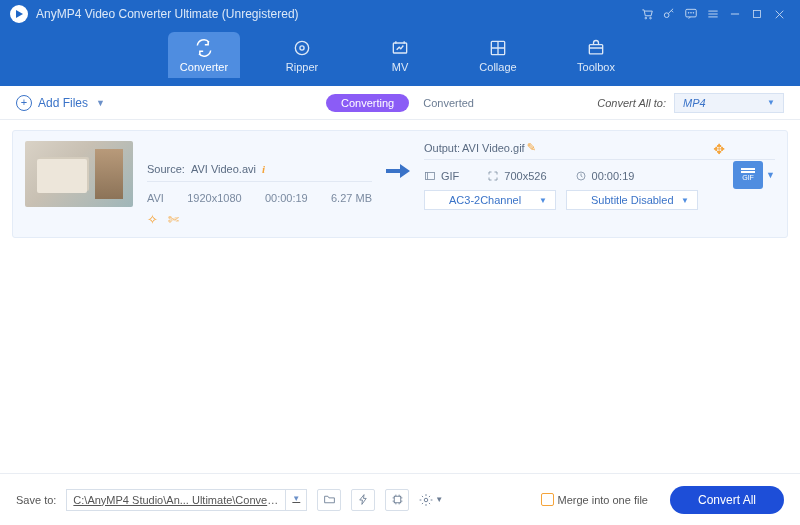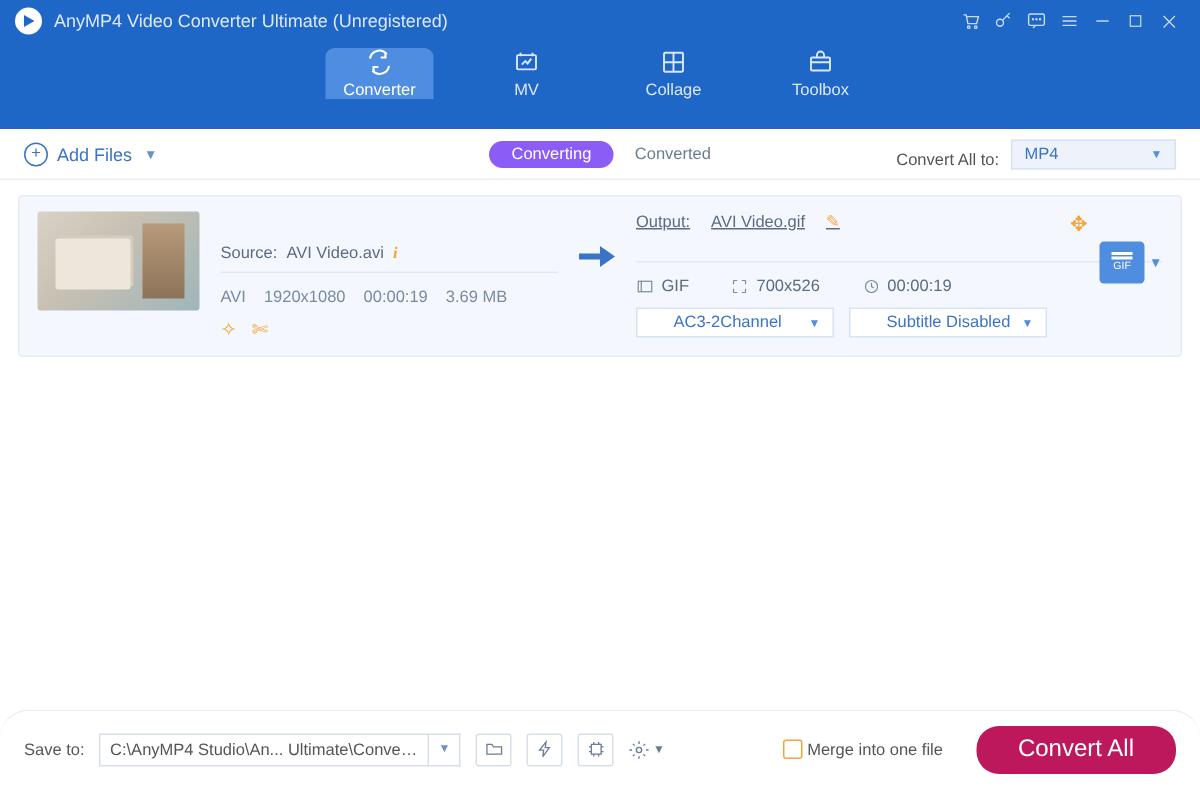--- a/index.html
+++ b/index.html
@@ -4,66 +4,66 @@
 <style>
   * { box-sizing: border-box; margin: 0; padding: 0; font-family: -apple-system, "Segoe UI", Arial, sans-serif; }
   body { width: 800px; height: 525px; background: #fff; overflow: hidden; font-size: 12px; color: #333; }
   .titlebar { height: 28px; background: #1f67c7; display: flex; align-items: center; padding: 0 10px; color: #dce8f7; }
   .titlebar .logo { width: 18px; height: 18px; border-radius: 50%; background: #fff; display:flex; align-items:center; justify-content:center; margin-right:8px;}
   .titlebar .title { font-size: 12px; flex: 0 0 auto; }
   .titlebar .spacer { flex: 1; }
   .tb-icn { width: 22px; height: 22px; display:flex; align-items:center; justify-content:center; cursor:pointer; opacity:.9;}
   .tb-icn svg { stroke:#dce8f7; }
   .navbar { height: 58px; background: #1f67c7; display:flex; justify-content:center; gap: 26px; padding-top:4px;}
-  .nav-item { width: 72px; height: 34px; display:flex; flex-direction:column; align-items:center; justify-content:center; color:#dce8f7; font-size:11px; border-radius:6px 6px 0 0; cursor:pointer; gap:3px;}
+  .nav-item { width: 72px; height: 46px; display:flex; flex-direction:column; align-items:center; justify-content:center; color:#dce8f7; font-size:11px; border-radius:6px 6px 0 0; cursor:pointer; gap:3px;}
   .nav-item.active { background:#4f8de0; color:#fff;}
   .nav-item svg { stroke:#dce8f7; }
   .nav-item.active svg { stroke:#fff; }
   .subbar { height: 34px; background:#fff; border-bottom:1px solid #e9edf3; display:flex; align-items:center; padding:0 16px; color:#3a73c8;}
   .add-files { display:flex; align-items:center; gap:6px; cursor:pointer; font-size:12px;}
   .add-files .plus { width:16px;height:16px;border:1.3px solid #3a73c8;border-radius:50%;display:flex;align-items:center;justify-content:center;font-size:11px;line-height:1;}
   .add-files .caret { font-size:9px; color:#6b90c8; margin-left:2px;}
   .subtabs { position:absolute; left:50%; transform:translateX(-50%); display:flex; gap:14px; align-items:center;}
   .pill { background:#8b5cf6; color:#fff; padding:3px 15px; border-radius:10px; font-size:11px; cursor:pointer;}
   .subtab { color:#6b7c93; font-size:11px; cursor:pointer;}
-  .convert-all-to { margin-left:auto; display:flex; align-items:flex-end; gap:8px; color:#555; font-size:11px;}
+  .convert-all-to { margin-left:auto; display:flex; align-items:center; gap:8px; color:#555; font-size:11px;font-style:italic;}
   .sel { background:#eef3fb; border:1px solid #d7e2f2; padding:3px 8px; min-width:110px; display:flex; justify-content:space-between; align-items:center; cursor:pointer; font-size:11px; color:#3a73c8;}
   .sel .caret{font-size:8px;color:#4f8de0;}
   .content { height: 353px; background:#fff; overflow:auto; }
   .row { margin:10px 12px; border:1px solid #e4ecf7; background:#f4f8fe; border-radius:3px; display:flex; padding:10px 12px; gap:14px; align-items:flex-start; position:relative;}
   .thumb { width:108px; height:66px; background:linear-gradient(135deg,#d9d2c6 0%,#c8c0b3 40%,#9fb6b9 100%); border-radius:2px; position:relative; overflow:hidden;}
   .thumb::before{content:"";position:absolute;left:12px;top:18px;width:50px;height:34px;background:#ede6da;border-radius:2px;box-shadow:2px -2px 0 #d4ccbd;}
   .thumb::after{content:"";position:absolute;right:10px;top:8px;width:28px;height:50px;background:linear-gradient(#b89a7a,#8c7358);}
   .source-col { width:225px; }
   .label-line { display:flex; align-items:center; gap:6px; font-size:11px; color:#5a6b82; padding-bottom:6px; border-bottom:1px solid #e1e8f3;margin-top:22px;}
   .label-line .i { color:#f5a43a; font-style:italic; font-weight:bold; cursor:pointer; font-family:Georgia,serif;}
-  .meta { display:flex; gap:12px; font-size:11px; color:#7a8aa0; margin-top:10px;}
+  .meta { display:flex; gap:12px; font-size:11px; color:#7a8aa0; margin-top:10px;justify-content:space-between;}
   .tool-icons { display:flex; gap:10px; margin-top:8px;}
   .tool-icons span{color:#f5a43a; cursor:pointer; font-size:13px;}
   .arrow-col { display:flex; align-items:center; padding-top:22px;}
   .arrow-col svg{fill:#3a73c8;}
   .output-col { flex:1; }
-  .out-label { display:flex; align-items:center; gap:14px; font-size:11px; color:#5a6b82; padding-bottom:20px; border-bottom:1px solid #e1e8f3;text-decoration:underline;}
+  .out-label { display:flex; align-items:center; gap:2px; font-size:11px; color:#5a6b82; padding-bottom:5px; border-bottom:1px solid #e1e8f3;}
   .pen{color:#f5a43a;cursor:pointer;}
   .move{position:absolute; right:62px; top:10px; color:#f5a43a; cursor:pointer; font-size:14px;}
   .spec-row { display:flex; gap:28px; margin-top:10px; font-size:11px; color:#5a6b82; align-items:center;}
   .spec-row .spec{display:flex;align-items:center;gap:5px;}
   .drops { display:flex; gap:10px; margin-top:8px;}
   .drops .sel{min-width:132px; background:#fff;padding-left:24px;}
   .fmt-btn { position:absolute; right:12px; top:30px; display:flex; align-items:center;}
   .fmt-sq{width:30px;height:28px;background:#4f8de0;border-radius:3px;display:flex;flex-direction:column;align-items:center;justify-content:center;color:#fff;font-size:7px;line-height:1.1;cursor:pointer;}
   .fmt-sq .bar{width:14px;height:2px;background:#fff;margin-bottom:1px;}
   .fmt-caret{color:#4f8de0;font-size:9px;margin-left:3px;cursor:pointer;}
-  .footer { height:52px; border-top:1px solid #e9edf3; display:flex; align-items:center; padding:0 16px; gap:10px; font-size:11px; color:#555;border-radius:19px;}
+  .footer { height:52px; border-top:1px solid #e9edf3; display:flex; align-items:center; padding:0 16px; gap:10px; font-size:11px; color:#555;}
   .path-box{border:1px solid #d7dfe9;padding:4px 6px;width:220px;white-space:nowrap;overflow:hidden;text-overflow:ellipsis;font-size:11px;color:#555;}
   .caret-box{border:1px solid #d7dfe9;border-left:none;padding:4px 6px;cursor:pointer;font-size:8px;color:#6b90c8;}
   .ft-icn{width:24px;height:22px;border:1px solid #d7dfe9;display:flex;align-items:center;justify-content:center;cursor:pointer;color:#6b7c93;border-radius:2px;}
   .chk{display:flex;align-items:center;gap:3px;margin-left:auto;color:#555;cursor:pointer;}
   .chk .box{width:13px;height:13px;border:1.3px solid #f5a43a;border-radius:2px;}
-  .convert-btn{background:#be185d;color:#fff;border:none;border-radius:15px;padding:7px 28px;font-size:16px;cursor:pointer;margin-left:12px;}
+  .convert-btn{background:#1d4ed8;color:#fff;border:none;border-radius:15px;padding:7px 28px;font-size:12px;cursor:pointer;margin-left:12px;}
 </style>
 </head>
 <body>
 
 <div class="titlebar">
   <div class="logo">
     <svg width="12" height="12" viewBox="0 0 12 12">
         <path d="M3 2 L10 6 L3 10 Z" fill="#1f67c7"></path>
       </svg>
   </div>
@@ -116,20 +116,27 @@
 <div class="navbar">
   <div class="nav-item active">
     <svg width="20" height="20" viewBox="0 0 24 24" fill="none" stroke-width="1.8">
         <path d="M4 9a8 8 0 0 1 14-4M20 15a8 8 0 0 1-14 4"></path>
         <path d="M17 4v4h-4M7 20v-4h4"></path>
       </svg>
     <span>Converter</span>
   </div>
   <div class="nav-item">
     <svg width="20" height="20" viewBox="0 0 24 24" fill="none" stroke-width="1.6">
+        <circle cx="12" cy="12" r="8"></circle>
+        <circle cx="12" cy="12" r="2.5"></circle>
+      </svg>
+    <span>Ripper</span>
+  </div>
+  <div class="nav-item">
+    <svg width="20" height="20" viewBox="0 0 24 24" fill="none" stroke-width="1.6">
         <rect x="4" y="6" width="16" height="12" rx="1"></rect>
         <path d="M7 4v3M17 4v3M8 14l3-3 2 2 3-4"></path>
       </svg>
     <span>MV</span>
   </div>
   <div class="nav-item">
     <svg width="20" height="20" viewBox="0 0 24 24" fill="none" stroke-width="1.6">
         <rect x="4" y="4" width="16" height="16" rx="1"></rect>
         <path d="M12 4v16M4 12h16"></path>
       </svg>
@@ -170,21 +177,21 @@
     <div class="source-col">
       <div class="label-line">
         <span>Source:</span>
         <span>AVI Video.avi</span>
         <span class="i">i</span>
       </div>
       <div class="meta">
         <span>AVI</span>
         <span>1920x1080</span>
         <span>00:00:19</span>
-        <span>3.69 MB</span>
+        <span>6.27 MB</span>
       </div>
       <div class="tool-icons">
         <span>✧</span>
         <span>✄</span>
       </div>
     </div>
 
     <div class="arrow-col">
       <svg width="24" height="16" viewBox="0 0 24 16">
           <path d="M0 6h14V1l10 7-10 7v-5H0z"></path>
@@ -238,21 +245,21 @@
           <div class="bar"></div>
         <span>GIF</span>
       </div>
       <span class="fmt-caret">▼</span>
     </div>
   </div>
 </div>
 
 <div class="footer">
   <span>Save to:</span>
-  <div style="display:flex;">
+  <div style="display:flex;text-decoration:underline;">
     <div class="path-box">C:\AnyMP4 Studio\An... Ultimate\Converted</div>
     <div class="caret-box">▼</div>
   </div>
   <div class="ft-icn">
       <svg width="13" height="13" viewBox="0 0 24 24" fill="none" stroke="#6b7c93" stroke-width="1.6">
         <path d="M3 6h6l2 3h10v9H3z"></path>
       </svg>
     </div>
   <div class="ft-icn">
       <svg width="13" height="13" viewBox="0 0 24 24" fill="none" stroke="#6b7c93" stroke-width="1.6">

